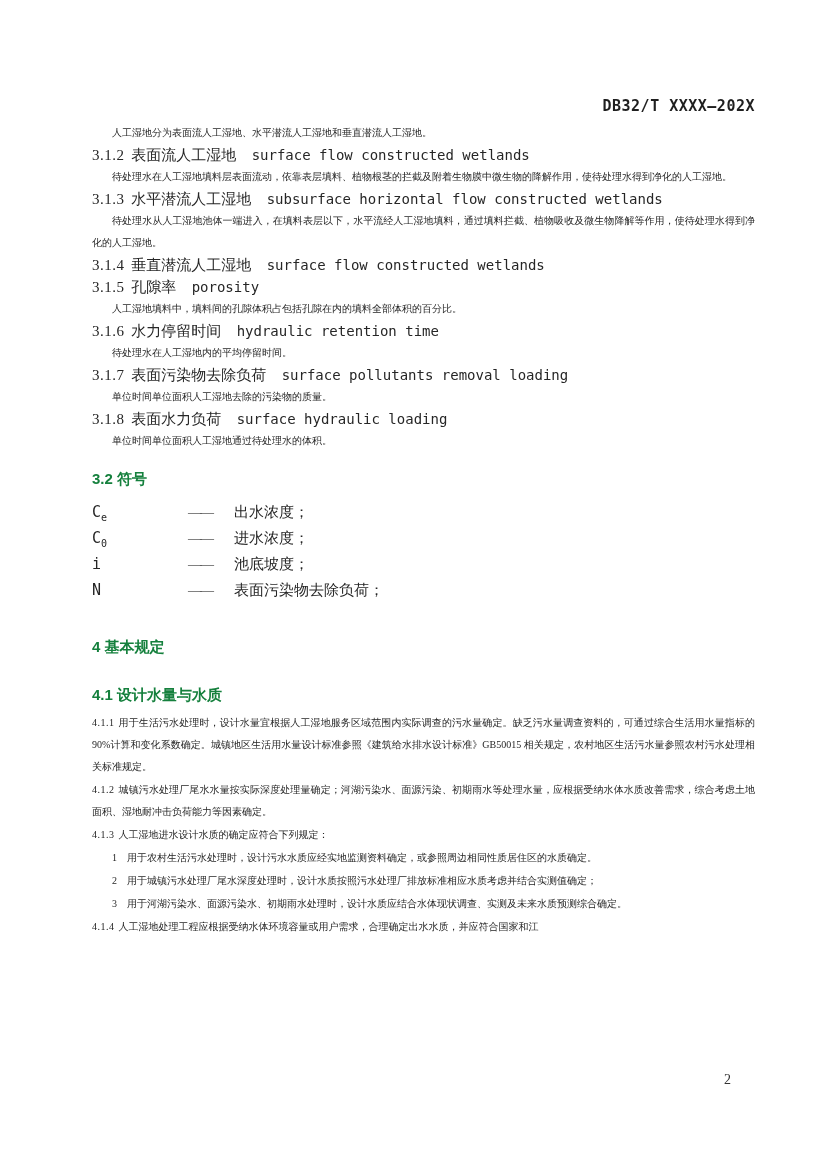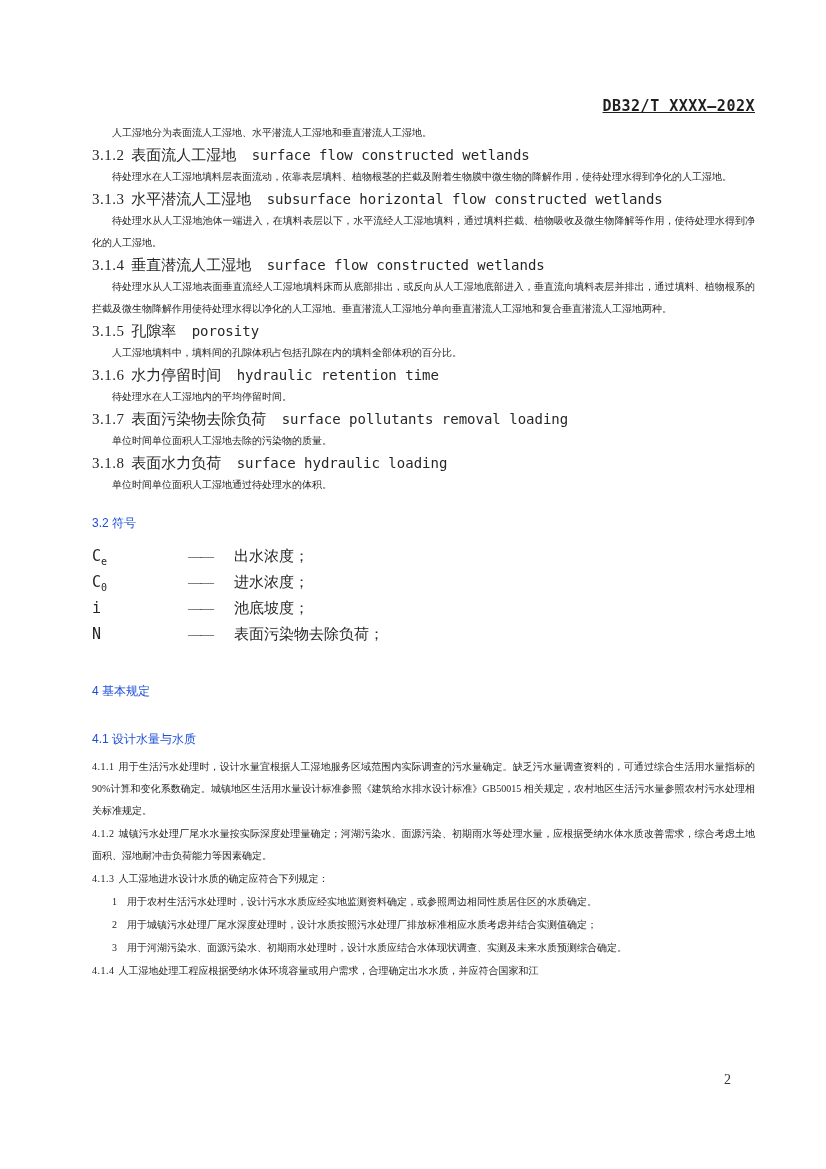--- a/index.html
+++ b/index.html
@@ -21,21 +21,20 @@
   }
   .doc-header {
     text-align: right;
     font-family: "DejaVu Sans Mono", monospace;
     font-weight: bold;
     font-size: 15px;
     line-height: 18px;
     letter-spacing: 0.5px;
     margin-bottom: 7px;
     color: #1f1f1f;
-    text-decoration: underline;
   }
   p { margin: 0; }
   .body-par {
     font-size: 10px;
     line-height: 22px;
     text-align: justify;
     text-justify: inter-character;
   }
   .indent2 { text-indent: 2em; }
   .term-heading {
@@ -45,24 +44,24 @@
   }
   .term-num { letter-spacing: 0.5px; }
   .term-zh { margin-left: 0.45em; }
   .term-en {
     font-family: "DejaVu Sans Mono", monospace;
     font-size: 14px;
     margin-left: 1.1em;
   }
   .heading-bold {
     font-family: "Liberation Sans", "DejaVu Sans", sans-serif;
-    font-weight: 400;
-    font-size: 12px;
+    font-weight: 700;
+    font-size: 15px;
     line-height: 22px;
-    color: #1d4ed8;
+    color: #15803d;
   }
   .sym-heading { margin-top: 16px; margin-bottom: 12px; }
   .sym-row {
     display: flex;
     align-items: baseline;
     font-size: 15px;
     line-height: 20px;
   }
   .sym-letter {
     width: 96px;
@@ -111,21 +110,20 @@
       <p class="body-par indent2">待处理水在人工湿地填料层表面流动，依靠表层填料、植物根茎的拦截及附着生物膜中微生物的降解作用，使待处理水得到净化的人工湿地。</p>
     </div>
 
     <div>
       <p class="term-heading"><span class="term-num">3.1.3</span><span class="term-zh">水平潜流人工湿地</span><span class="term-en">subsurface horizontal flow constructed wetlands</span></p>
       <p class="body-par indent2">待处理水从人工湿地池体一端进入，在填料表层以下，水平流经人工湿地填料，通过填料拦截、植物吸收及微生物降解等作用，使待处理水得到净化的人工湿地。</p>
     </div>
 
     <div>
       <p class="term-heading"><span class="term-num">3.1.4</span><span class="term-zh">垂直潜流人工湿地</span><span class="term-en">surface flow constructed wetlands</span></p>
-      <p class="body-par indent2">待处理水从人工湿地表面垂直流经人工湿地填料床而从底部排出，或反向从人工湿地底部进入，垂直流向填料表层并排出，通过填料、植物根系的拦截及微生物降解作用使待处理水得以净化的人工湿地。垂直潜流人工湿地分单向垂直潜流人工湿地和复合垂直潜流人工湿地两种。</p>
     </div>
 
     <div>
       <p class="term-heading"><span class="term-num">3.1.5</span><span class="term-zh">孔隙率</span><span class="term-en">porosity</span></p>
       <p class="body-par indent2">人工湿地填料中，填料间的孔隙体积占包括孔隙在内的填料全部体积的百分比。</p>
     </div>
 
     <div>
       <p class="term-heading"><span class="term-num">3.1.6</span><span class="term-zh">水力停留时间</span><span class="term-en">hydraulic retention time</span></p>
       <p class="body-par indent2">待处理水在人工湿地内的平均停留时间。</p>

